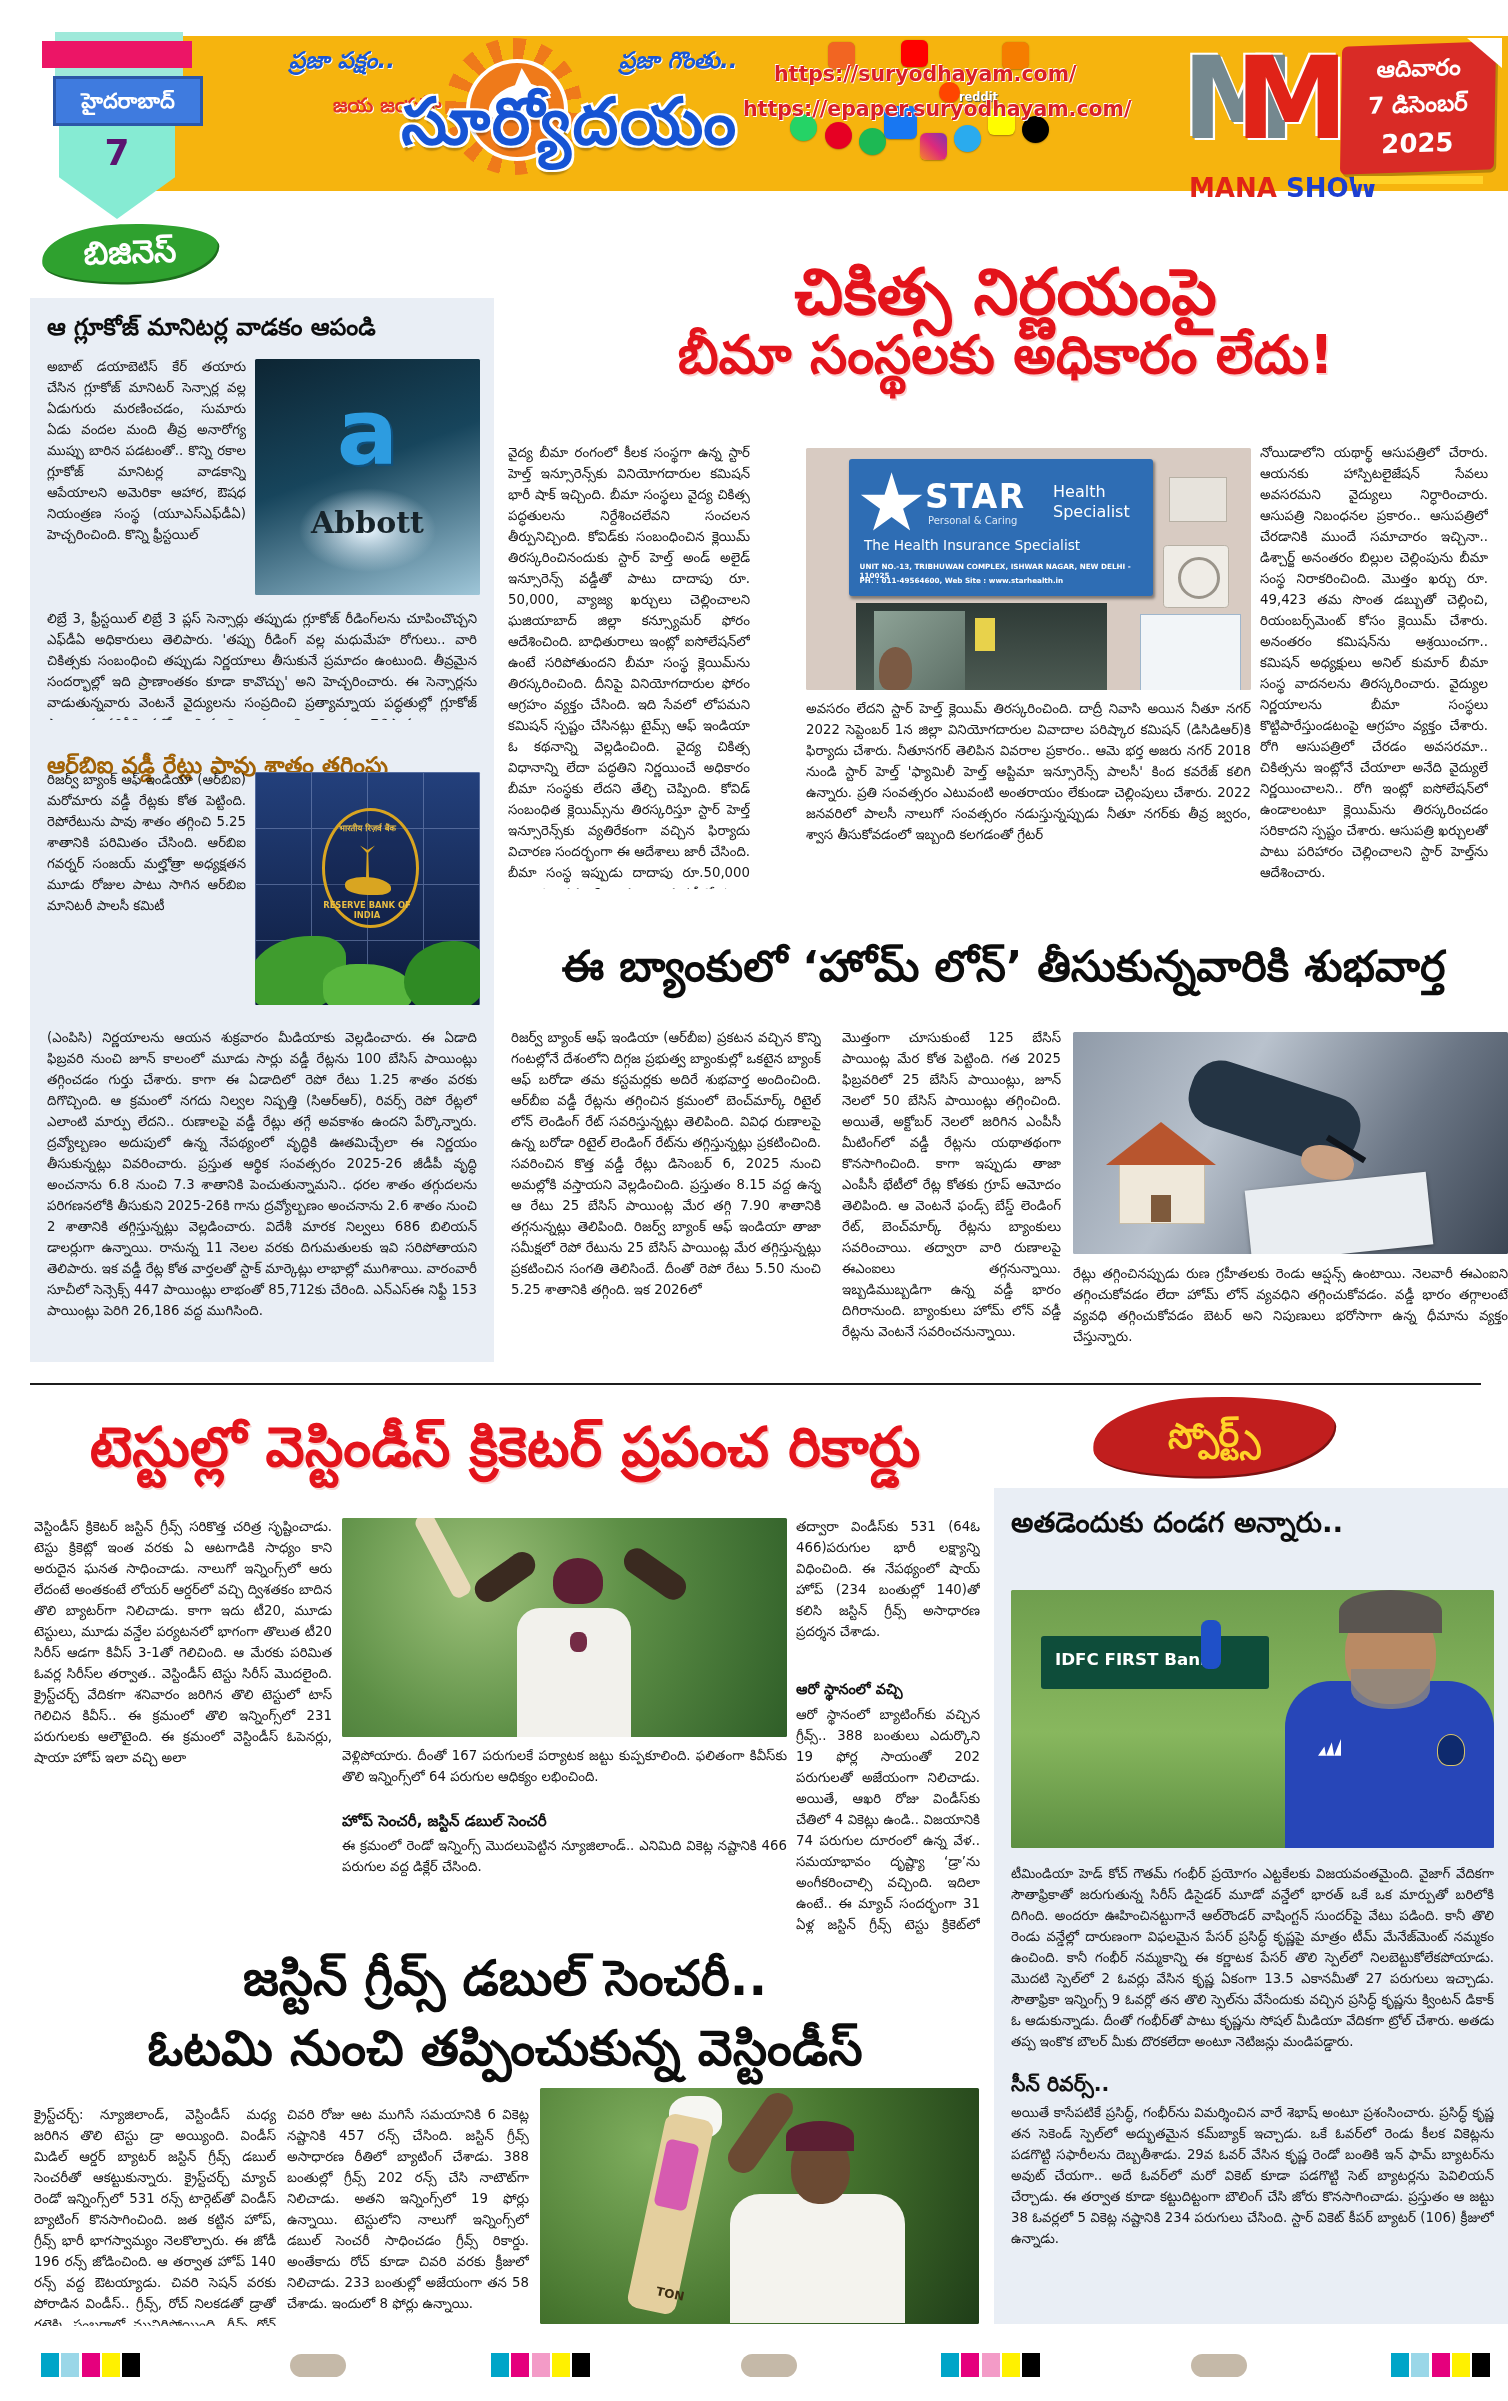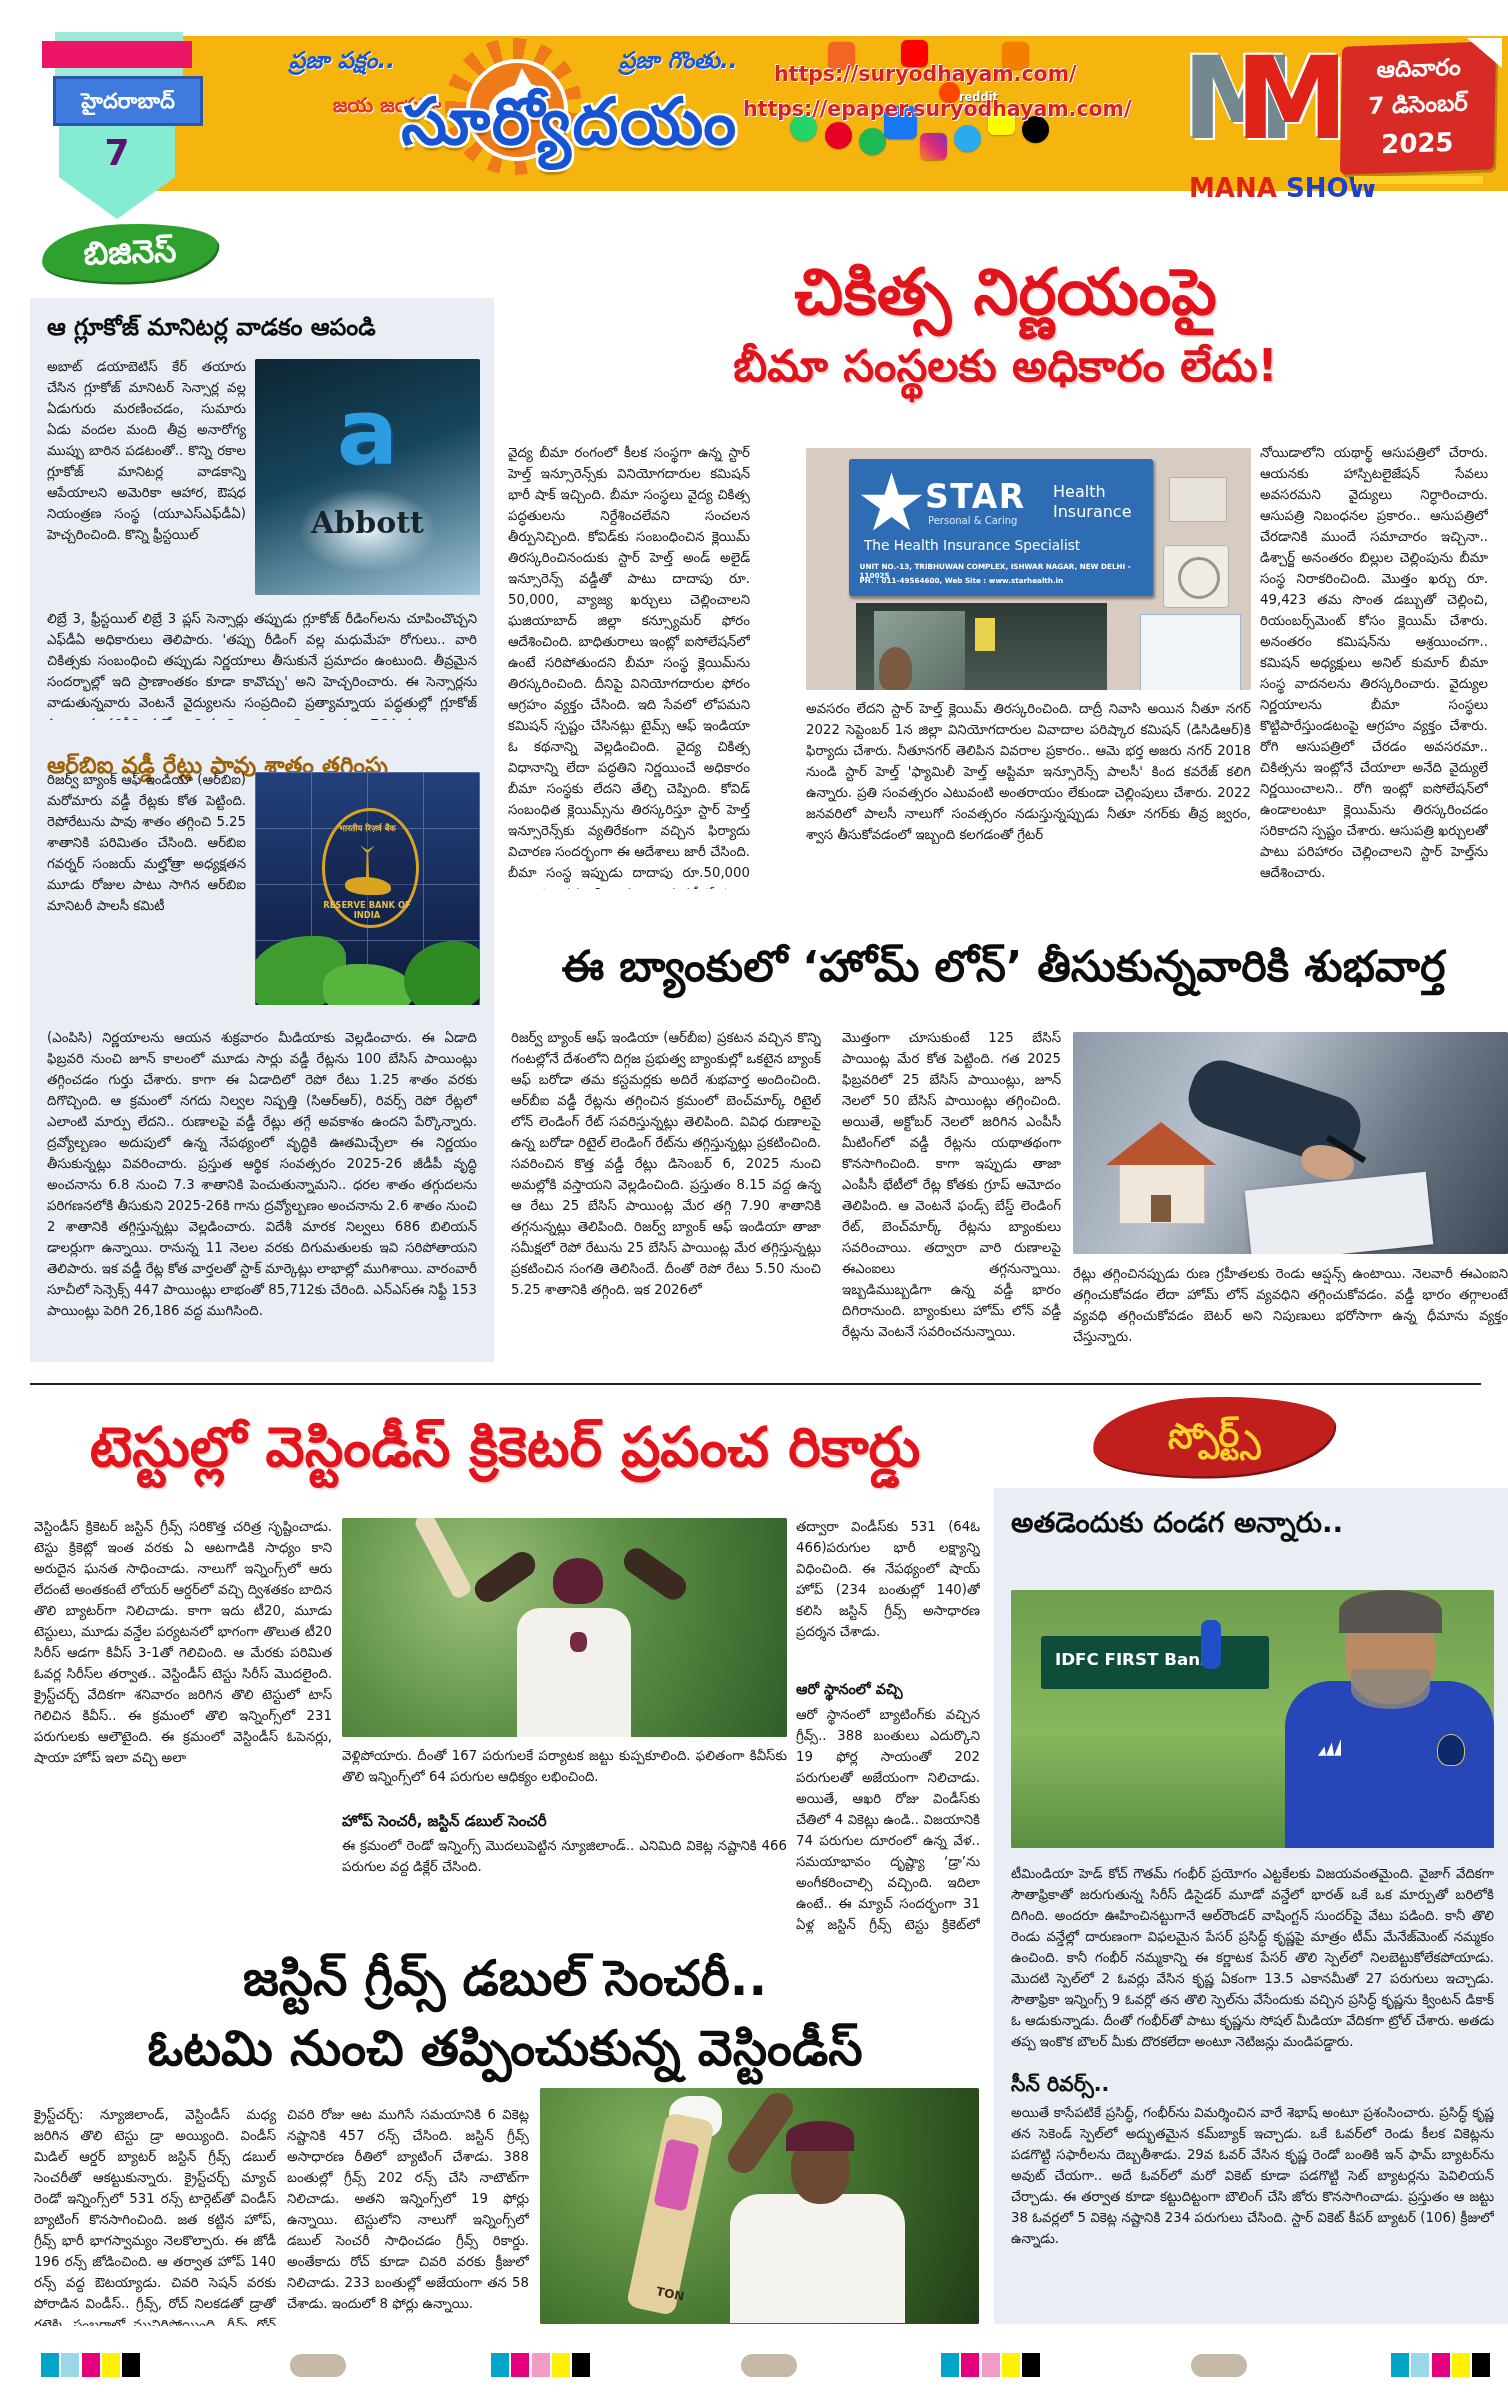--- a/index.html
+++ b/index.html
@@ -137,32 +137,32 @@
     <div class="abs" style="left:105px;top:70px;width:15px;height:36px;background:#D9A521;clip-path:polygon(40% 100%,60% 100%,55% 30%,100% 10%,50% 22%,0 10%,45% 30%);"></div>
     <div class="abs" style="left:90px;top:105px;width:46px;height:18px;background:#D9A521;border-radius:40% 60% 30% 50%;"></div>
     <div class="abs" style="left:59px;top:128px;width:106px;text-align:center;color:#E8BD45;font-size:8.4px;font-weight:bold;">RESERVE BANK OF INDIA</div>
     <div class="abs" style="left:-7.6px;top:164px;width:99px;height:76px;background:#3F9C2E;border-radius:70% 30% 60% 40%;"></div>
     <div class="abs" style="left:68px;top:192px;width:91px;height:53px;background:#57B53D;border-radius:40% 60% 50% 50%;"></div>
     <div class="abs" style="left:149px;top:169px;width:84px;height:72px;background:#2F8A24;border-radius:60% 40% 55% 45%;"></div>
   </div>
   <div class="abs jtext" style="left:47px;top:1027px;width:430px;height:325px;overflow:hidden;">(ఎంపిసి) నిర్ణయాలను ఆయన శుక్రవారం మీడియాకు వెల్లడించారు. ఈ ఏడాది ఫిబ్రవరి నుంచి జూన్ కాలంలో మూడు సార్లు వడ్డీ రేట్లను 100 బేసిస్ పాయింట్లు తగ్గించడం గుర్తు చేశారు. కాగా ఈ ఏడాదిలో రెపో రేటు 1.25 శాతం వరకు దిగొచ్చింది. ఆ క్రమంలో నగదు నిల్వల నిష్పత్తి (సిఆర్ఆర్), రివర్స్ రెపో రేట్లలో ఎలాంటి మార్పు లేదని.. రుణాలపై వడ్డీ రేట్లు తగ్గే అవకాశం ఉందని పేర్కొన్నారు. ద్రవ్యోల్బణం అదుపులో ఉన్న నేపథ్యంలో వృద్ధికి ఊతమిచ్చేలా ఈ నిర్ణయం తీసుకున్నట్లు వివరించారు. ప్రస్తుత ఆర్థిక సంవత్సరం 2025-26 జీడీపీ వృద్ధి అంచనాను 6.8 నుంచి 7.3 శాతానికి పెంచుతున్నామని.. ధరల శాతం తగ్గుదలను పరిగణనలోకి తీసుకుని 2025-26కి గాను ద్రవ్యోల్బణం అంచనాను 2.6 శాతం నుంచి 2 శాతానికి తగ్గిస్తున్నట్లు వెల్లడించారు. విదేశీ మారక నిల్వలు 686 బిలియన్ డాలర్లుగా ఉన్నాయి. రానున్న 11 నెలల వరకు దిగుమతులకు ఇవి సరిపోతాయని తెలిపారు. ఇక వడ్డీ రేట్ల కోత వార్తలతో స్టాక్ మార్కెట్లు లాభాల్లో ముగిశాయి. వారంవారీ సూచీలో సెన్సెక్స్ 447 పాయింట్లు లాభంతో 85,712కు చేరింది. ఎన్ఎస్ఈ నిఫ్టీ 153 పాయింట్లు పెరిగి 26,186 వద్ద ముగిసింది.</div>
 
   <div class="abs headline-red" style="left:502px;top:255px;width:1007px;font-size:64px;">చికిత్స నిర్ణయంపై</div>
-  <div class="abs headline-red" style="left:502px;top:340px;width:1007px;font-size:44px;">బీమా సంస్థలకు అధికారం లేదు!</div>
+  <div class="abs headline-red" style="left:502px;top:324px;width:1007px;font-size:53px;">బీమా సంస్థలకు అధికారం లేదు!</div>
 
   <div class="abs jtext" style="left:508px;top:442px;width:242px;height:447px;overflow:hidden;">వైద్య బీమా రంగంలో కీలక సంస్థగా ఉన్న స్టార్ హెల్త్ ఇన్సూరెన్స్‌కు వినియోగదారుల కమిషన్ భారీ షాక్ ఇచ్చింది. బీమా సంస్థలు వైద్య చికిత్స పద్ధతులను నిర్దేశించలేవని సంచలన తీర్పునిచ్చింది. కోవిడ్‌కు సంబంధించిన క్లెయిమ్ తిరస్కరించినందుకు స్టార్ హెల్త్ అండ్ అలైడ్ ఇన్సూరెన్స్ వడ్డీతో పాటు దాదాపు రూ. 50,000, వ్యాజ్య ఖర్చులు చెల్లించాలని ఘజియాబాద్ జిల్లా కన్స్యూమర్ ఫోరం ఆదేశించింది. బాధితురాలు ఇంట్లో ఐసోలేషన్‌లో ఉంటే సరిపోతుందని బీమా సంస్థ క్లెయిమ్‌ను తిరస్కరించింది. దీనిపై వినియోగదారుల ఫోరం ఆగ్రహం వ్యక్తం చేసింది. ఇది సేవలో లోపమని కమిషన్ స్పష్టం చేసినట్లు టైమ్స్ ఆఫ్ ఇండియా ఓ కథనాన్ని వెల్లడించింది. వైద్య చికిత్స విధానాన్ని లేదా పద్ధతిని నిర్ణయించే అధికారం బీమా సంస్థకు లేదని తేల్చి చెప్పింది. కోవిడ్ సంబంధిత క్లెయిమ్స్‌ను తిరస్కరిస్తూ స్టార్ హెల్త్ ఇన్సూరెన్స్‌కు వ్యతిరేకంగా వచ్చిన ఫిర్యాదు విచారణ సందర్భంగా ఈ ఆదేశాలు జారీ చేసింది. బీమా సంస్థ ఇప్పుడు దాదాపు రూ.50,000 మొత్తాన్ని సహా 6 శాతం వార్షిక వడ్డీతో పాటు రూ.2,000 వ్యాజ్య ఖర్చులు చెల్లించాలని స్టార్ హెల్త్‌ను కమిషన్ ఆదేశించింది. మొత్తాన్ని 30 రోజులలోపు చెల్లించాలని స్పష్టం చేసింది. రోగికి కరోనా లక్షణాలు లేని కారణంగా రోగికి ఇంట్లోనే చికిత్స అందించాల్సిందని.. కాబట్టి ఆసుపత్రిలో చేరడం</div>
 
   <div class="abs artimg" style="left:806px;top:448px;width:445px;height:242px;background:#D8CBC2;text-decoration:underline;">
     <div class="abs" style="left:43px;top:10.6px;width:304px;height:137px;background:#2E6DB4;border-radius:3px;box-shadow:1.5px 2.3px 3px rgba(0,0,0,.4);">
       <div class="abs" style="left:10.6px;top:13.7px;width:64px;height:64px;background:#fff;
                   clip-path:polygon(50% 0,61% 35%,98% 35%,68% 57%,79% 91%,50% 70%,21% 91%,32% 57%,2% 35%,39% 35%);"></div>
       <span class="abs" style="left:76px;top:18px;font-size:33px;font-weight:bold;color:#fff;letter-spacing:1.5px;">STAR</span>
       <span class="abs" style="left:79px;top:56px;font-size:10px;color:#dce9f7;">Personal &amp; Caring</span>
       <span class="abs" style="left:204px;top:23px;font-size:16px;color:#fff;">Health</span>
-      <span class="abs" style="left:204px;top:43px;font-size:16px;color:#fff;">Insurance</span>
+      <span class="abs" style="left:204px;top:43px;font-size:16px;color:#fff;">Specialist</span>
       <div class="abs" style="left:15px;top:78px;width:281px;font-size:13.7px;color:#fff;">The Health Insurance Specialist</div>
       <div class="abs" style="left:10.6px;top:103px;width:289px;font-size:7.2px;color:#fff;font-weight:bold;">UNIT NO.-13, TRIBHUWAN COMPLEX, ISHWAR NAGAR, NEW DELHI - 110025</div>
       <div class="abs" style="left:10.6px;top:117px;width:289px;font-size:7.2px;color:#fff;font-weight:bold;">PH. : 011-49564600, Web Site : www.starhealth.in</div>
     </div>
     <div class="abs" style="left:50px;top:155px;width:251px;height:87px;background:linear-gradient(180deg,#2e3a36,#4c5a52);"></div>
     <div class="abs" style="left:68px;top:163px;width:91px;height:79px;background:linear-gradient(135deg,#8ea397,#5d6f66);"></div>
     <div class="abs" style="left:169px;top:170px;width:20px;height:33px;background:#e8d24b;"></div>
     <div class="abs" style="left:73px;top:199px;width:33px;height:43px;background:#7b5a44;border-radius:50% 50% 30% 30%;"></div>
     <div class="abs" style="left:363px;top:29px;width:56px;height:43px;background:#e7e3dc;border:1.5px solid #b7b0a4;"></div>
     <div class="abs" style="left:357px;top:97px;width:64px;height:61px;background:#efece6;border:1.5px solid #b7b0a4;border-radius:4.6px;">

